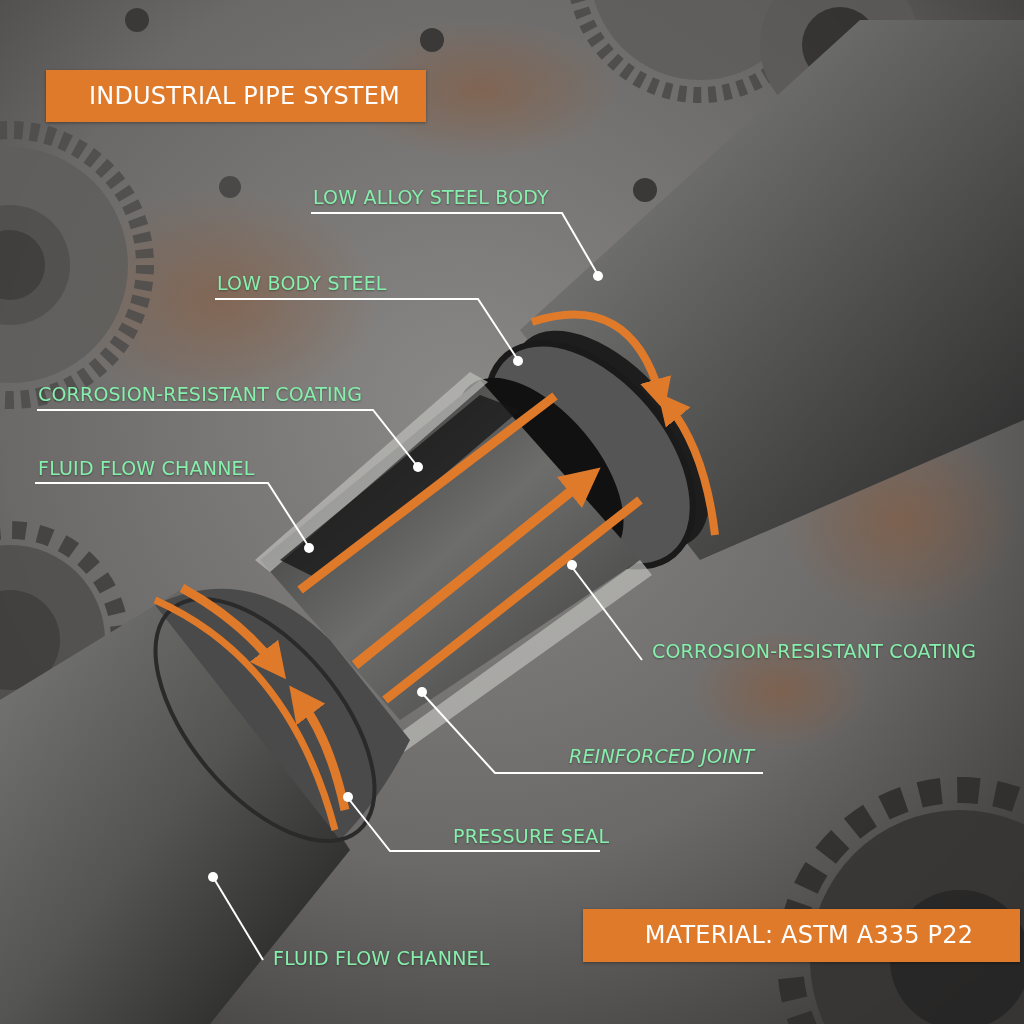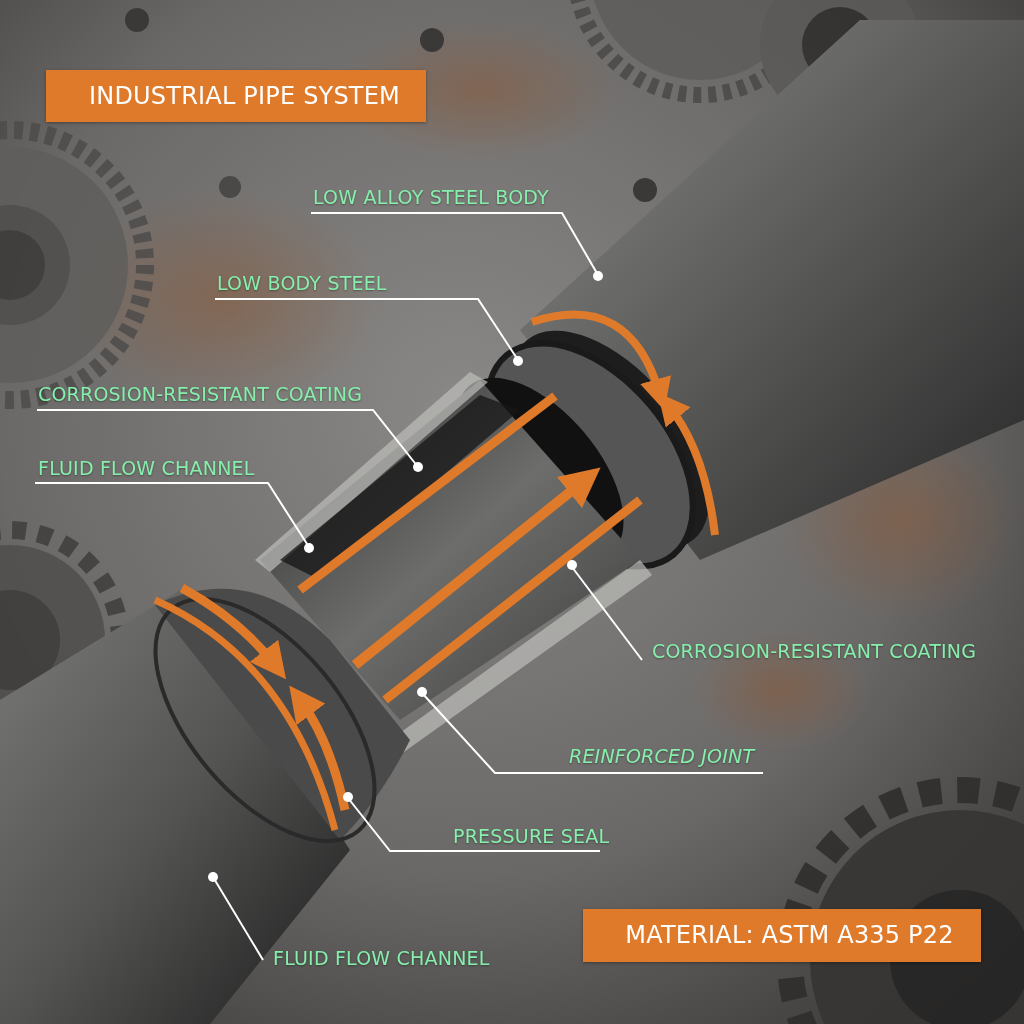--- a/index.html
+++ b/index.html
@@ -1,21 +1,21 @@
 <!DOCTYPE html>
 <html><head>
   <meta charset="utf-8">
   <style>
     html, body { margin: 0; padding: 0; }
     body { width: 1024px; height: 1024px; overflow: hidden; background: #6b6a68; font-family: "DejaVu Sans", "Liberation Sans", sans-serif; }
     .stage { position: relative; width: 1024px; height: 1024px; overflow: hidden; text-align: center; }
     svg.art { position: absolute; left: 0; top: 0; width: 1024px; height: 1024px; }
     .badge { position: absolute; background: #e07a2b; color: #ffffff; letter-spacing: 0.2px; white-space: nowrap; box-shadow: 0 1px 3px rgba(0,0,0,0.35); }
     .badge-title { left: 46px; top: 70px; height: 52px; width: 380px; font-size: 24px; line-height: 52px; padding-left: 17px; box-sizing: border-box; }
-    .badge-material { left: 583px; top: 909px; height: 53px; width: 398px; font-size: 24px; line-height: 53px; padding-left: 15px; box-sizing: border-box; }
+    .badge-material { left: 583px; top: 909px; height: 53px; width: 437px; font-size: 24px; line-height: 53px; padding-left: 15px; box-sizing: border-box; }
     .label { position: absolute; color: #86efac; font-size: 19px; letter-spacing: 0.2px; white-space: nowrap; text-shadow: 0 1px 2px rgba(0,0,0,0.35); }
     .l1 { left: 313px; top: 186px; }
     .l2 { left: 217px; top: 272px; }
     .l3 { left: 38px; top: 383px; }
     .l4 { left: 38px; top: 457px; }
     .l5 { left: 652px; top: 640px; }
     .l6 { left: 569px; top: 745px; font-style: italic; }
     .l7 { left: 437px; top: 825px; margin-left: 16px; }
     .l8 { left: 273px; top: 947px; }
   </style>

